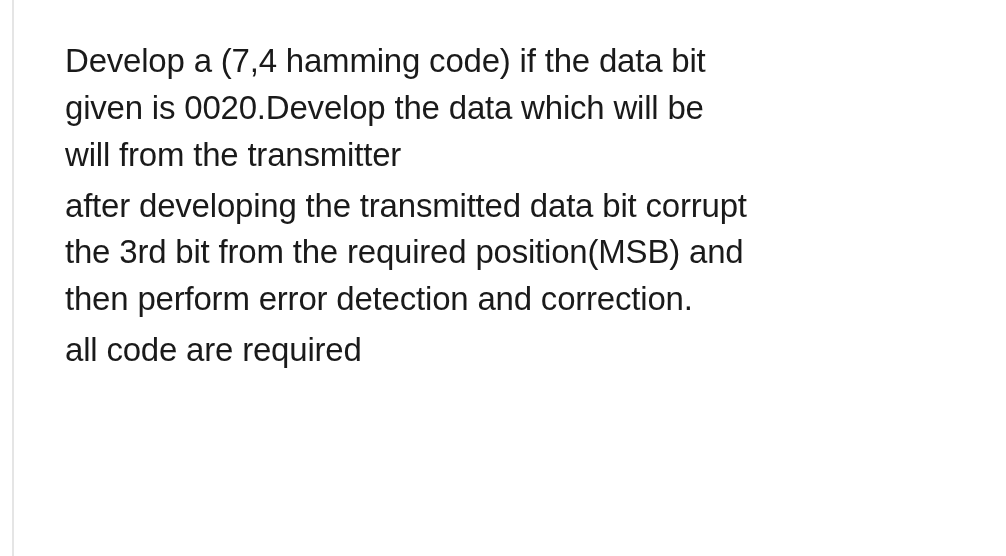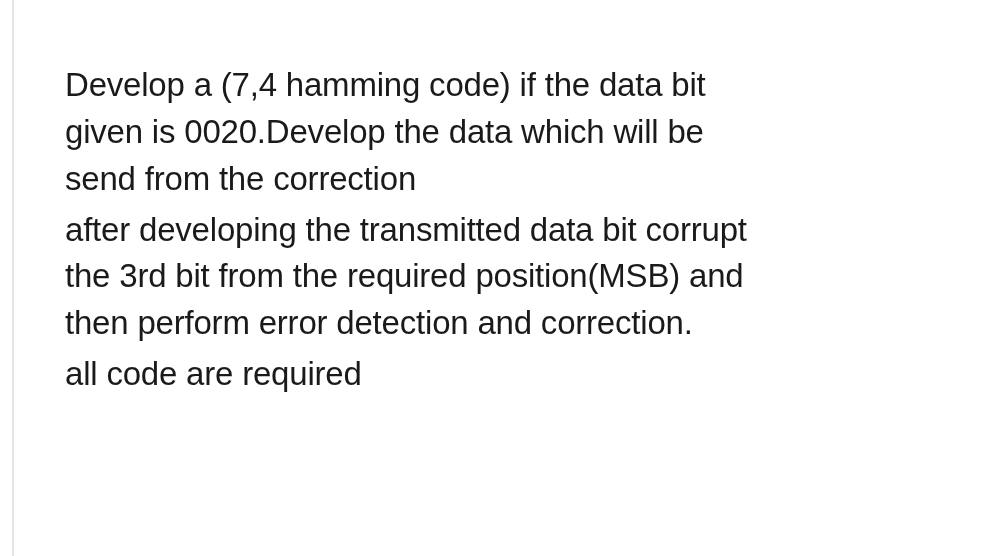--- a/index.html
+++ b/index.html
@@ -18,42 +18,41 @@
       position: absolute;
       left: 12px;
       top: 0;
       width: 2px;
       height: 100%;
       background: #e5e5e5;
     }
     .content {
       padding: 38px 0 0 65px;
       max-width: 940px;
-      margin-top: 24px;
     }
     .paragraph {
       font-size: 33px;
       line-height: 1.42;
       color: #1a1a1a;
       letter-spacing: -0.2px;
     }
     .para-gap {
       margin-top: 4px;
     }
   </style>
 </head>
 <body>
 
 <div class="vertical-line"></div>
 
 <div class="content">
   <div class="paragraph">
     <span>Develop a (7,4 hamming code) if the data bit</span><br>
     <span>given is 0020.Develop the data which will be</span><br>
-    <span>send from the correction</span>
+    <span>will from the transmitter</span>
   </div>
   <div class="paragraph para-gap">
     <span>after developing the transmitted data bit corrupt</span><br>
     <span>the 3rd bit from the required position(MSB) and</span><br>
     <span>then perform error detection and correction.</span>
   </div>
   <div class="paragraph para-gap">
     <span>all code are required</span>
   </div>
 </div>

